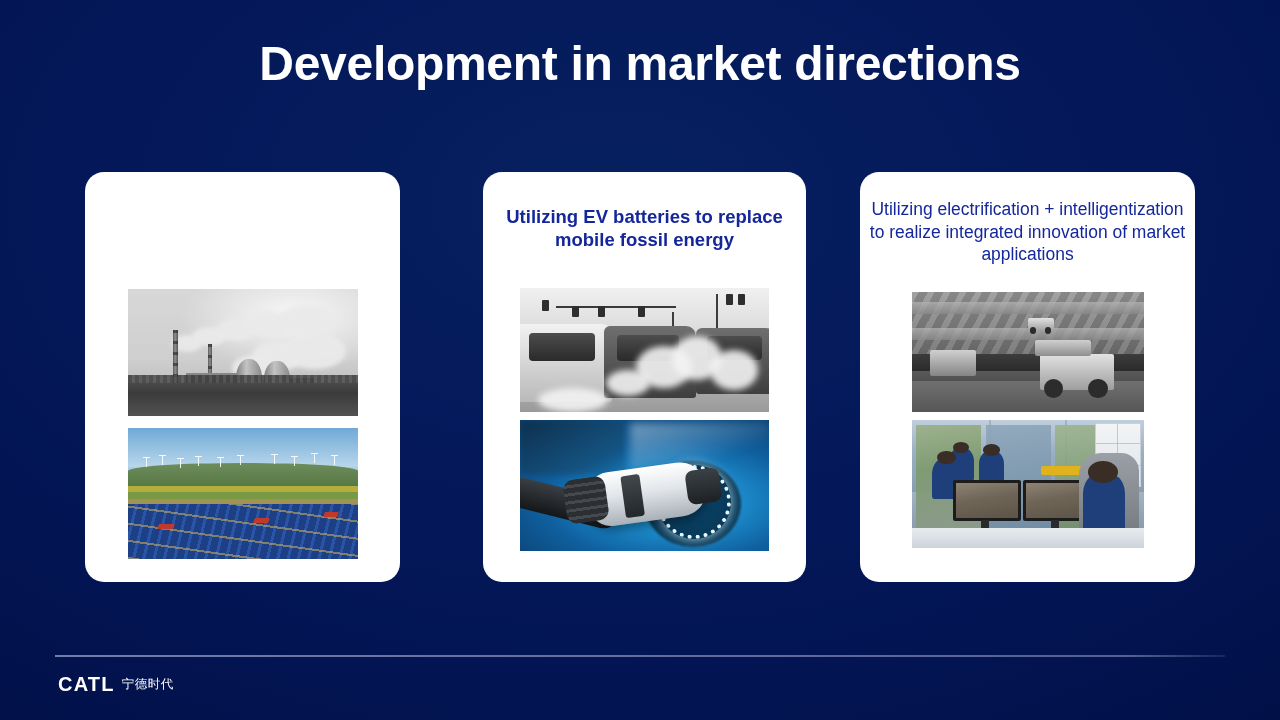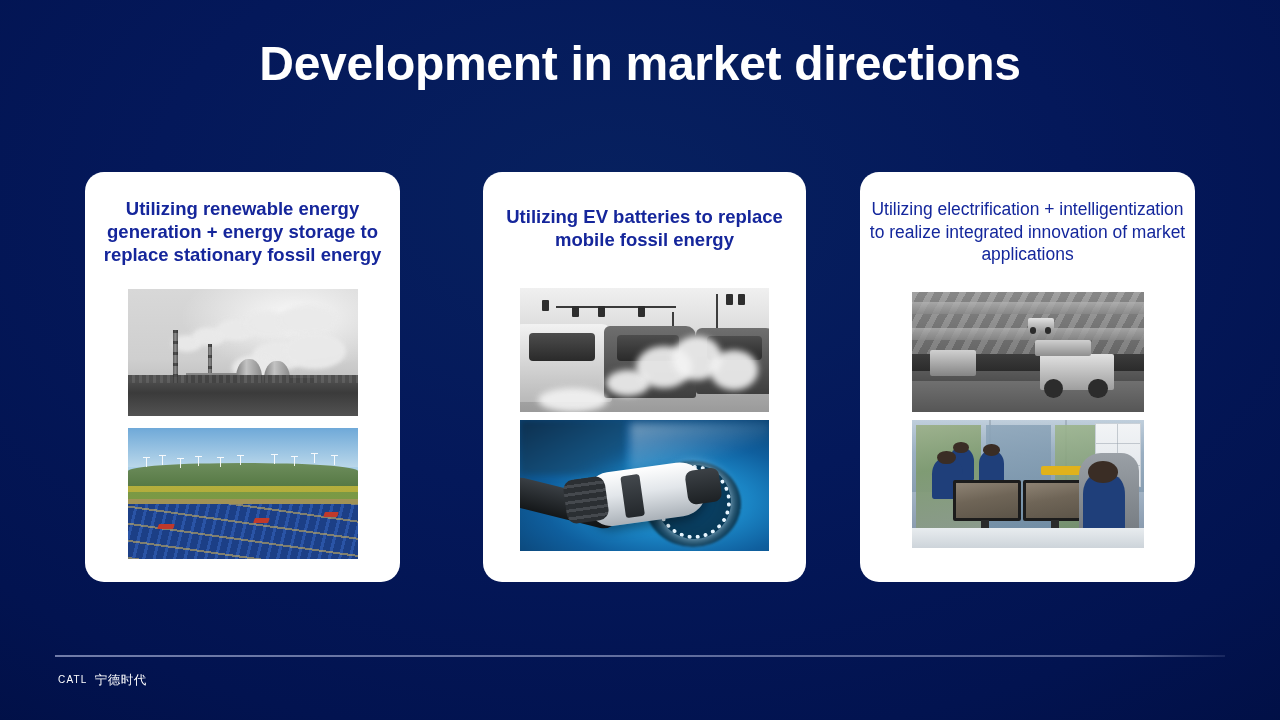--- a/index.html
+++ b/index.html
@@ -327,37 +327,36 @@
     position:absolute;
     left:55px; top:655px; width:1170px; height:2px;
     background:linear-gradient(90deg, rgba(150,160,200,.75), rgba(150,160,200,.55) 92%, rgba(150,160,200,.15));
   }
   .brand {
     position:absolute; left:58px; top:674px;
     display:flex; align-items:center; gap:7px;
     color:#ffffff;
   }
   .brand-latin {
-    font-size:10px; font-weight:normal; letter-spacing:1.2px;
+    font-size:20px; font-weight:bold; letter-spacing:1.2px;
     line-height:1;
     text-align:right;
   }
   .brand-cn {
     font-size:12.5px; letter-spacing:0.5px; line-height:1;
   }
 </style>
 </head>
 <body>
 
 <div class="slide-title">Development in market directions</div>
 
 <div class="cards">
 
   <div class="card card-1">
-    <div class="card-heading">Utilizing renewable energy generation +  energy storage to replace stationary fossil energy</div>
 
     <div class="photo-stack" style="top:117px;">
 
       <div class="photo ph-powerplant" style="margin:0 auto; width:230px; height:127px;">
         <div class="sky-haze"></div>
         <div class="plume" style="left:44px;  top:46px;  width:30px; height:17px;"></div>
         <div class="plume" style="left:64px;  top:38px;  width:34px; height:19px;"></div>
         <div class="plume" style="left:88px;  top:30px;  width:40px; height:22px;"></div>
         <div class="plume" style="left:116px; top:22px;  width:48px; height:26px;"></div>
         <div class="plume" style="left:150px; top:16px;  width:58px; height:30px;"></div>

